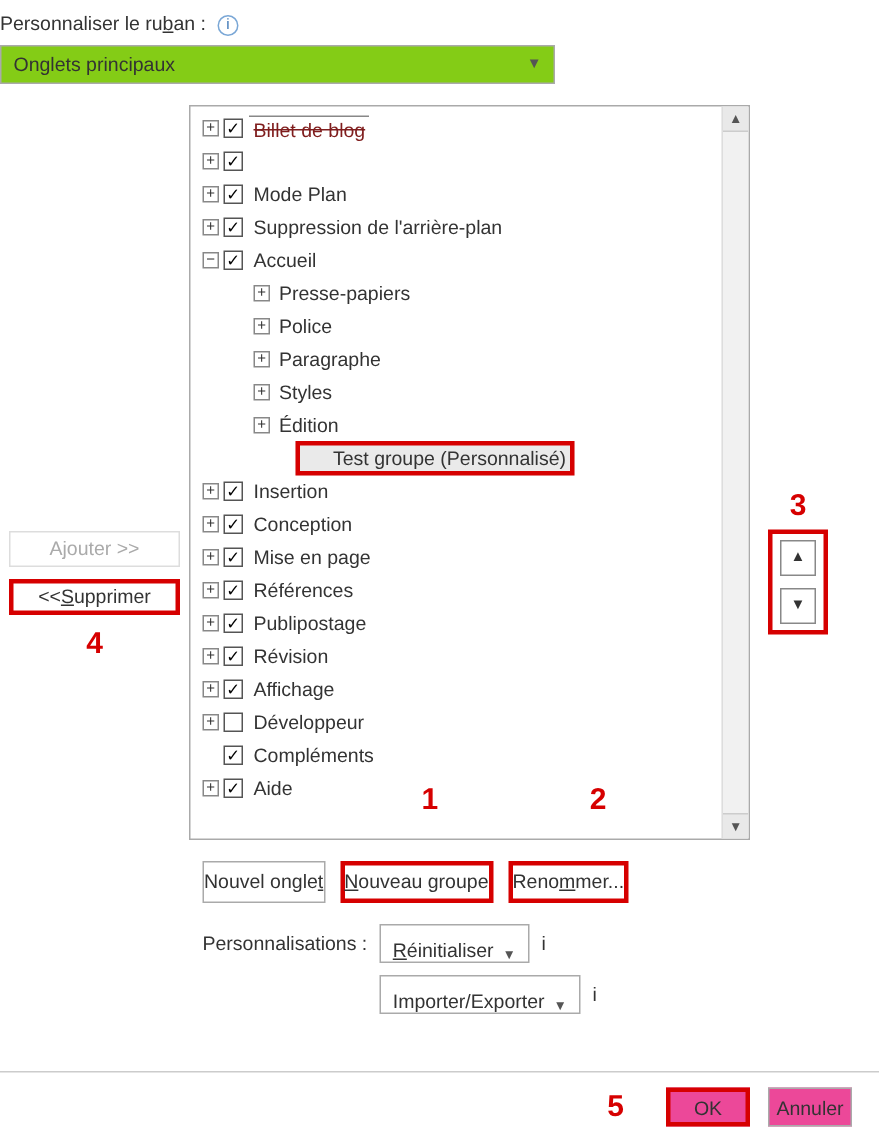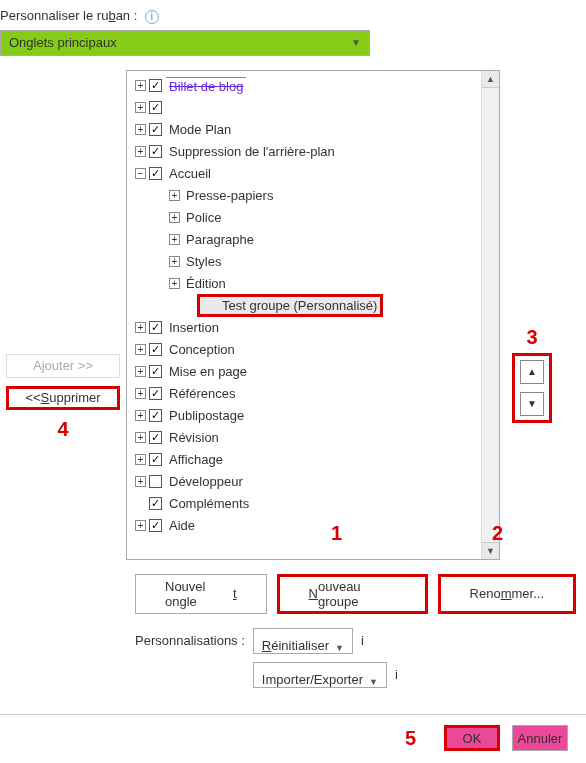--- a/index.html
+++ b/index.html
@@ -81,21 +81,21 @@
     margin-right:4px; display:flex; align-items:center;
     justify-content:center; font-size:11px; color:#000;
     cursor:pointer; flex-shrink:0; background:#fff;
   }
   .chk.checked::after { content:"✓"; }
   .node-label { padding:1px 3px; }
   .node-label.sel { background:#eaeaea;padding-left:22px; }
   .cut-top {
     border-top:1px solid #888;
     text-decoration:line-through;
-    color:#6d28d9; padding-left:3px;
+    color:#7f1d1d; padding-left:3px;
   }
   .right-updown {
     width:40px; margin-left:12px; padding-top:256px;
     position:relative;
   }
   .num3 {
     color:#d60000; font-weight:bold; font-size:20px;
     text-align:center; margin-bottom:4px;
   }
   .updown-frame { border:3px solid #d60000; padding:4px; }
@@ -107,22 +107,22 @@
   }
   .ud-btn + .ud-btn { margin-top:8px; }
   .bottom-btns {
     margin-left:135px; margin-top:14px;
     display:flex; gap:10px; align-items:center;
   }
   .bottom-btns .num { position:absolute; color:#d60000; font-weight:bold; font-size:20px; margin-top:-26px; width:120px; text-align:center; }
   .btn-wrap { position:relative; }
   .btn-wrap .num { top:-26px; left:0; }
   .btn {
-    height:40px; border:1px solid #aaa; background:#fff;
-    padding:0 29px; display:flex; align-items:center;
+    height:28px; border:1px solid #aaa; background:#fff;
+    padding:0 0; display:flex; align-items:center;
     justify-content:center; cursor:pointer;
   }
   .perso-row {
     margin-left:135px; margin-top:14px;
     display:flex; align-items:center; gap:8px;
   }
   .small-drop {
     height:26px; border:1px solid #aaa; background:#fff;
     padding:0 8px; display:flex; align-items:flex-end;
     cursor:pointer; gap:6px;

